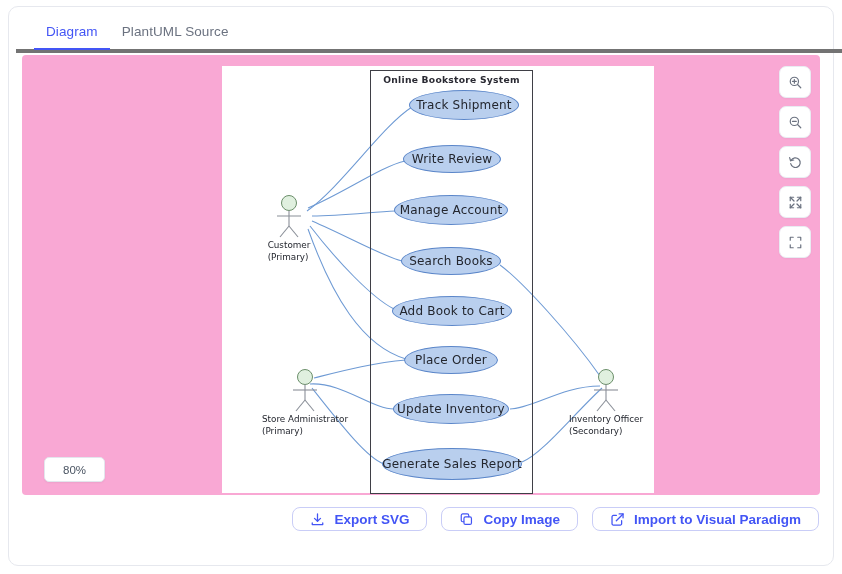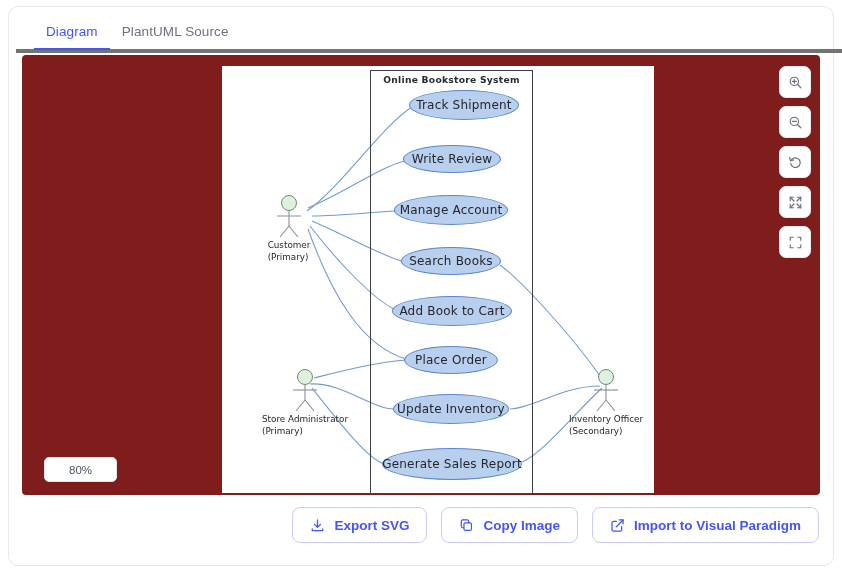--- a/index.html
+++ b/index.html
@@ -43,36 +43,36 @@
     color: #4355f5;
     border-bottom-color: #4355f5;
     font-weight: 500;
   }
 
   
   .canvas-wrap {
     position: absolute;
     left: 13px; top: 48px;
     width: 798px; height: 440px;
-    background: #7f1d1d;
+    background: #f9a8d4;
     border-radius: 4px;
     overflow: hidden;
   }
   .diagram-plate {
     position: absolute;
     left: 200px; top: 11px;
     width: 432px; height: 427px;
     background: #ffffff;
   }
 
   .zoom-badge {
     position: absolute;
     left: 22px; bottom: 13px;
     min-width: 40px; height: 25px;
-    padding: 0 24px;
+    padding: 0 18px;
     background: #ffffff;
     border: 1px solid #e3e6ed;
     border-radius: 5px;
     font-size: 11.5px;
     color: #4b5563;
     display: flex;
     align-items: center;
     justify-content: center;
     box-shadow: 0 1px 2px rgba(16,24,40,.05);
   }
@@ -100,21 +100,21 @@
 
   
   .actions {
     position: absolute;
     right: 14px; top: 500px;
     display: flex;
     gap: 14px;
     align-items: center;
   }
   .abtn {
-    height: 36px;
+    height: 24px;
     padding: 0 17px;
     border: 1px solid #c9cdf7;
     border-radius: 8px;
     background: #ffffff;
     color: #4355f5;
     font-size: 13.5px;
     font-weight: 600;
     display: flex;
     align-items: center;
     gap: 9px;

